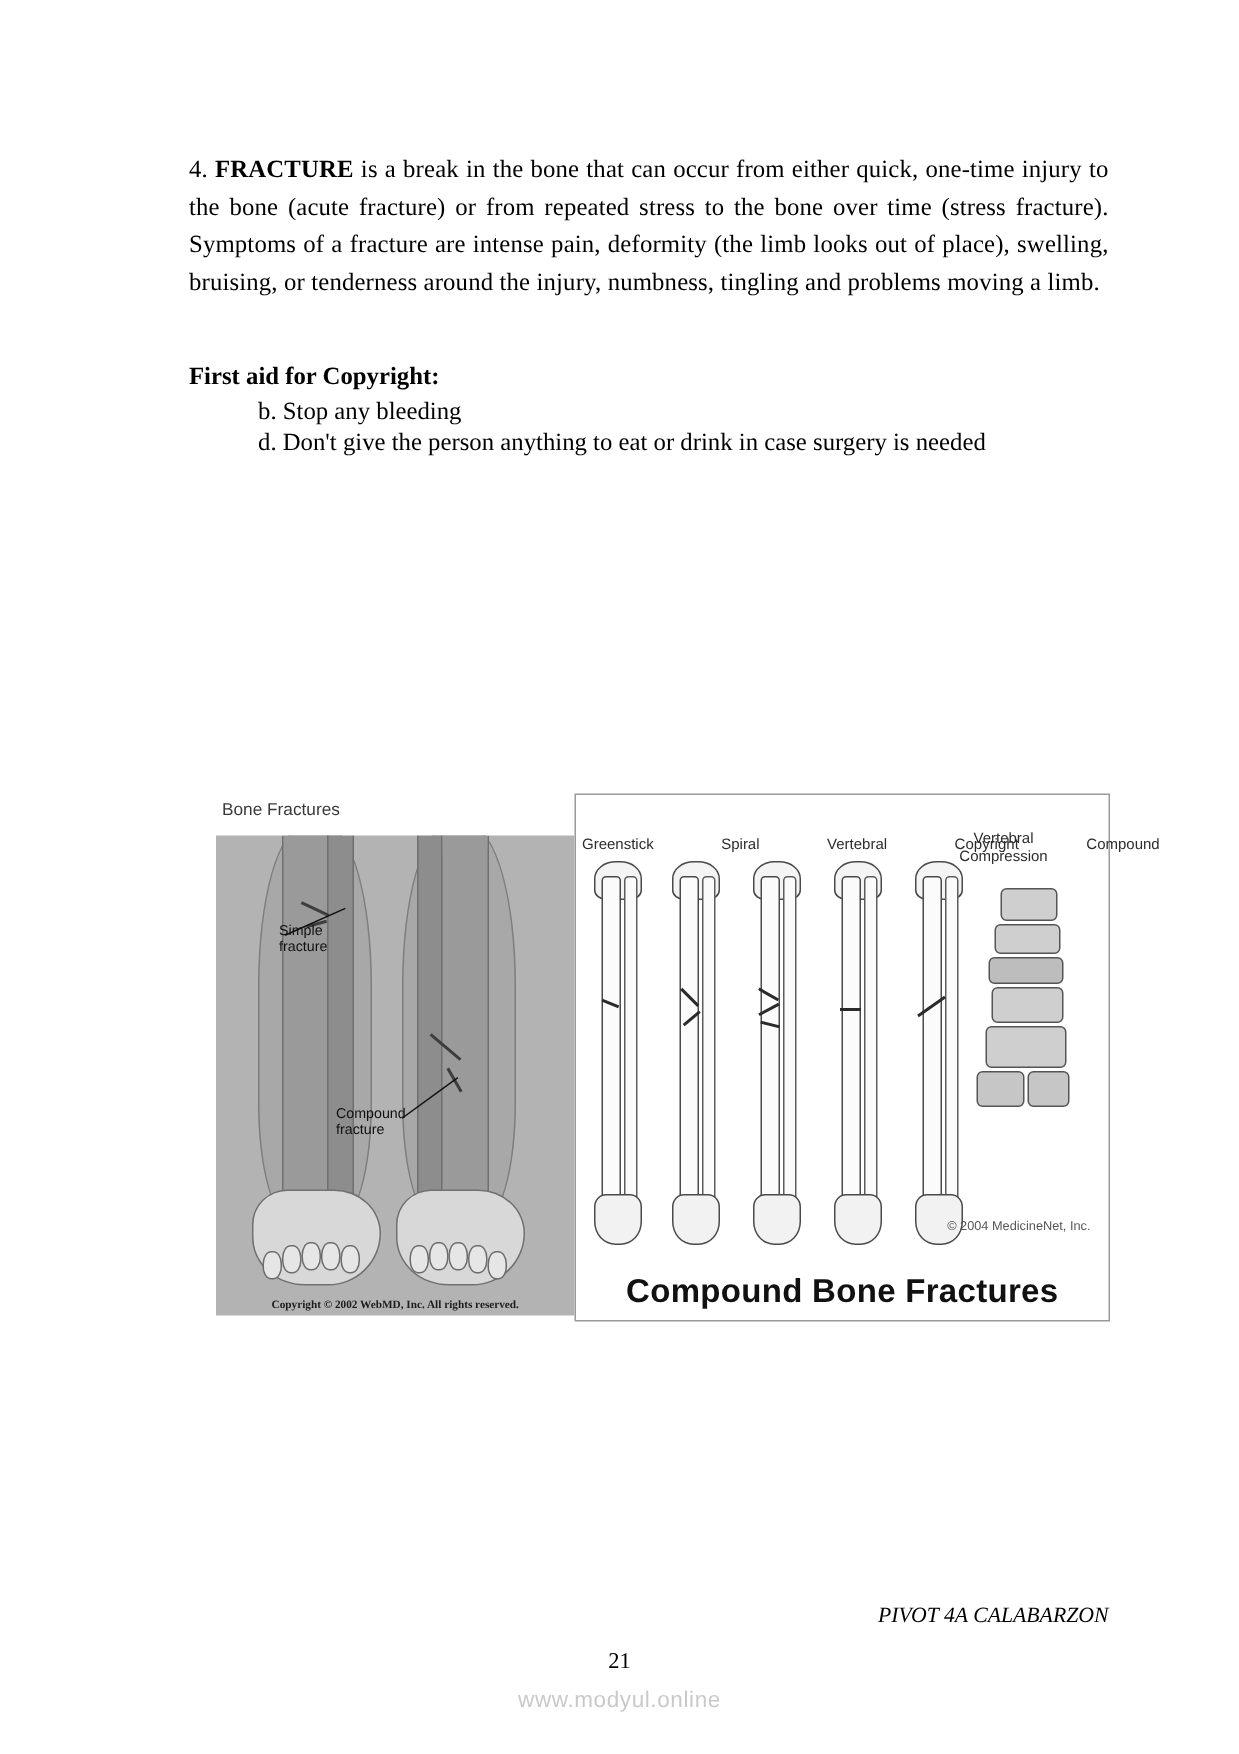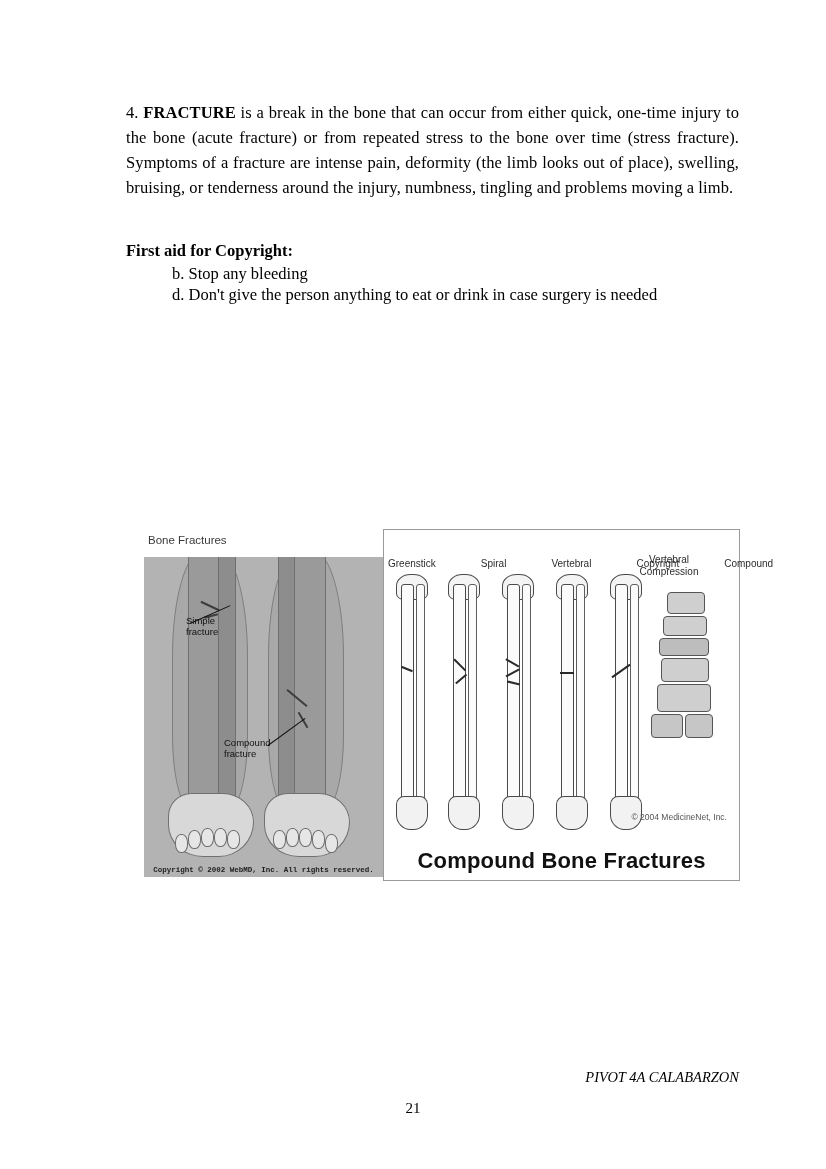--- a/index.html
+++ b/index.html
@@ -138,21 +138,21 @@
     font-size: 9.5px;
     color: #111;
     line-height: 11px;
     white-space: pre-line;
   }
   .copyright-left {
     position: absolute;
     left: 50%;
     transform: translateX(-50%);
     bottom: 3px;
-    font-family: Liberation Mono, monospace;
+    font-family: Liberation Serif, serif;
     font-size: 7.5px;
     font-weight: bold;
     color: #1d1d1d;
     white-space: nowrap;
   }
 
   .fig-right {
     position: relative;
     width: 357px;
     height: 352px;
@@ -421,13 +421,14 @@
         <div class="vert" style="left:44px;top:122px;width:26px;height:22px;background:#c6c6c6;"></div>
       </div>
 
       <div class="medicinenet">© 2004 MedicineNet, Inc.</div>
       <div class="typical-title">Compound Bone Fractures</div>
     </div>
   </div>
 
   <div class="footer-right">PIVOT 4A CALABARZON</div>
   <div class="page-number">21</div>
+  <div class="watermark">www.modyul.online</div>
 </div>
 
 </body></html>

